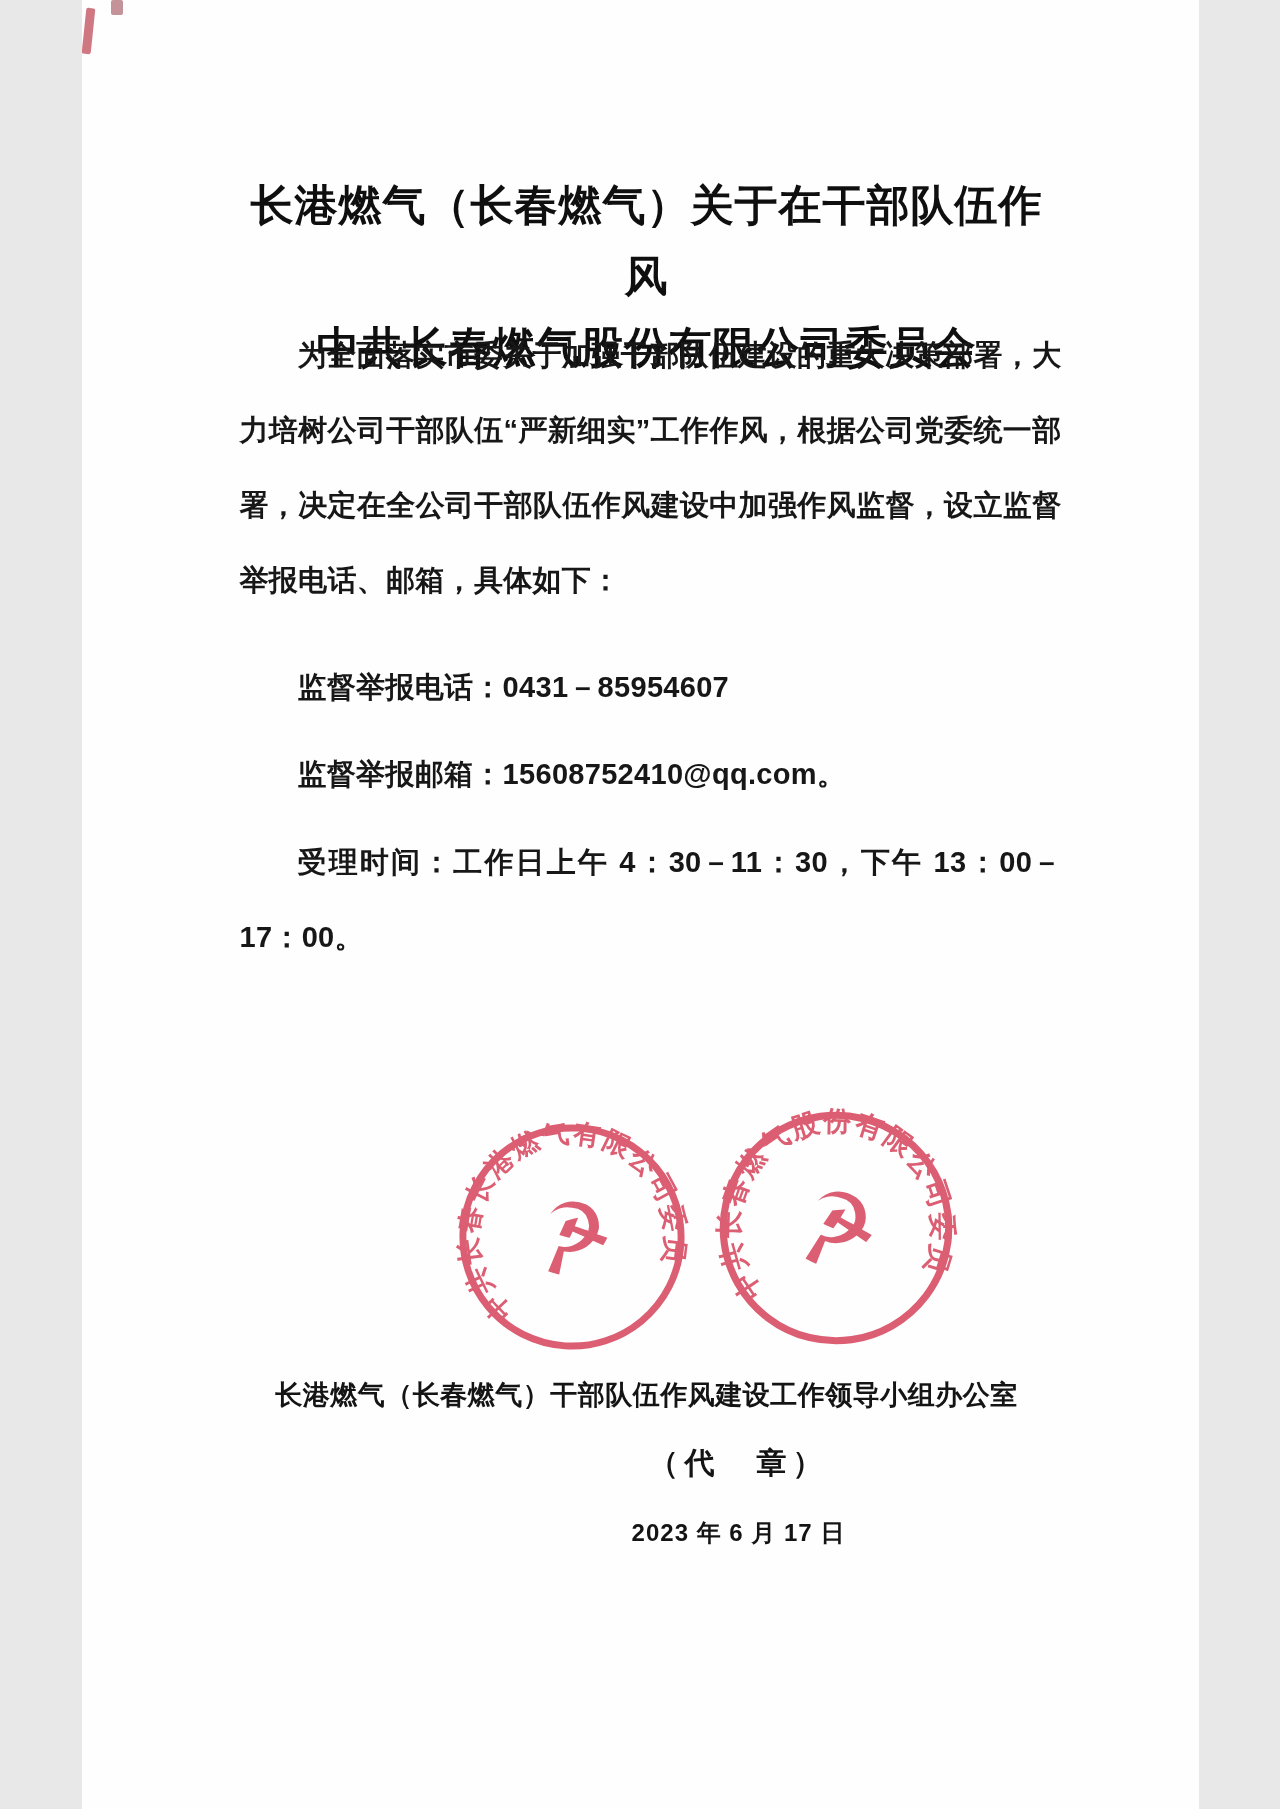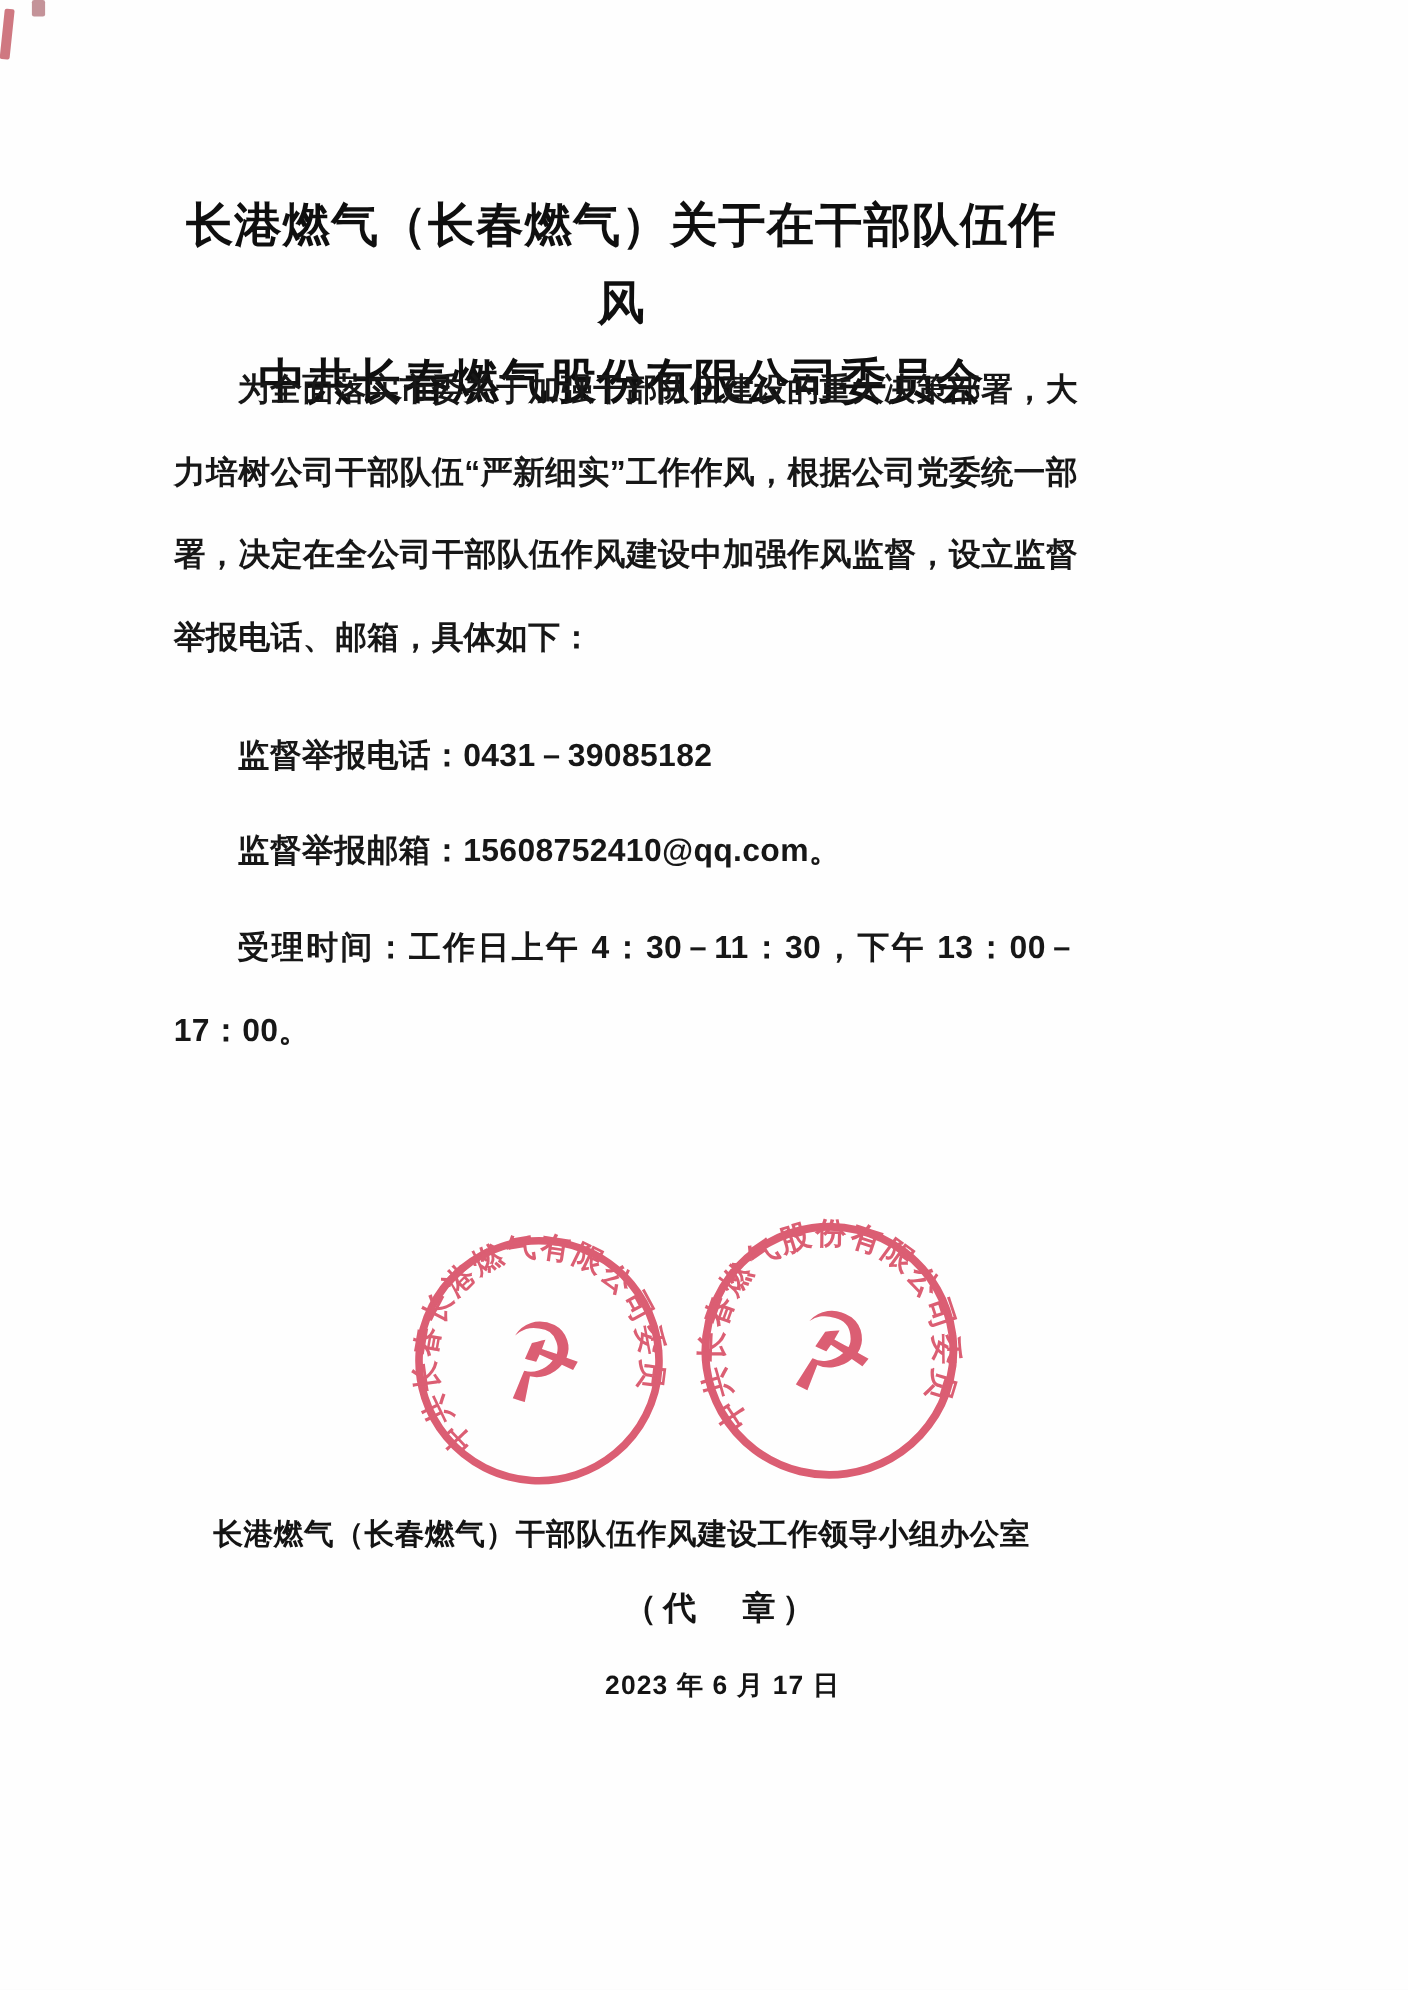--- a/index.html
+++ b/index.html
@@ -1,18 +1,18 @@
 <!DOCTYPE html>
 <html><head>
 <meta charset="utf-8">
 <style>
   html,body{margin:0;padding:0;background:#e8e8e8;}
   #page{
     position:relative;
-    width:1280px;height:1809px;
+    width:1117px;height:1809px;
     margin:0 auto;
     background:#fefefdr;
     background:#fefefe;
     overflow:hidden;
     font-family:"Liberation Sans","DejaVu Sans",sans-serif;
     color:#121212;
   }
   .doc-title{
     position:absolute;left:150px;top:170px;width:830px;
     text-align:center;font-weight:bold;font-size:43px;line-height:71px;
@@ -65,21 +65,21 @@
   <div class="scan-artifact artifact-1"></div>
   <div class="scan-artifact artifact-2"></div>
 
   <div class="doc-title">
     <div>长港燃气（长春燃气）关于在干部队伍作风</div>
     <div>中共长春燃气股份有限公司委员会</div>
   </div>
 
   <div class="para indent p1">为全面落实市委关于加强干部队伍建设的重大决策部署，大力培树公司干部队伍“严新细实”工作作风，根据公司党委统一部署，决定在全公司干部队伍作风建设中加强作风监督，设立监督举报电话、邮箱，具体如下：</div>
 
-  <div class="para indent phone-line">监督举报电话：0431－39085182</div>
+  <div class="para indent phone-line">监督举报电话：0431－85954607</div>
 
   <div class="para indent email-line">监督举报邮箱：15608752410@qq.com。</div>
 
   <div class="para indent hours-line">受理时间：工作日上午 4：30－11：30，下午 13：00－17：00。</div>
 
 
   <div class="signature-line">长港燃气（长春燃气）干部队伍作风建设工作领导小组办公室</div>
 
   <div class="seal-note">（代　章）</div>
 

